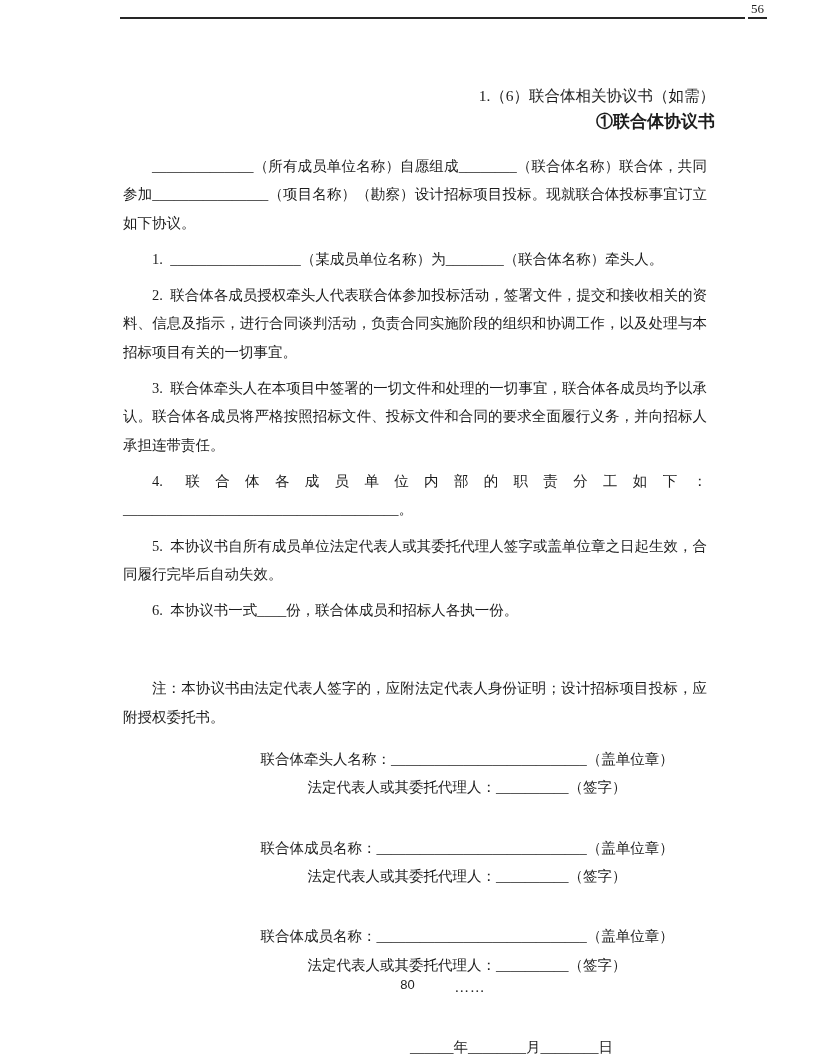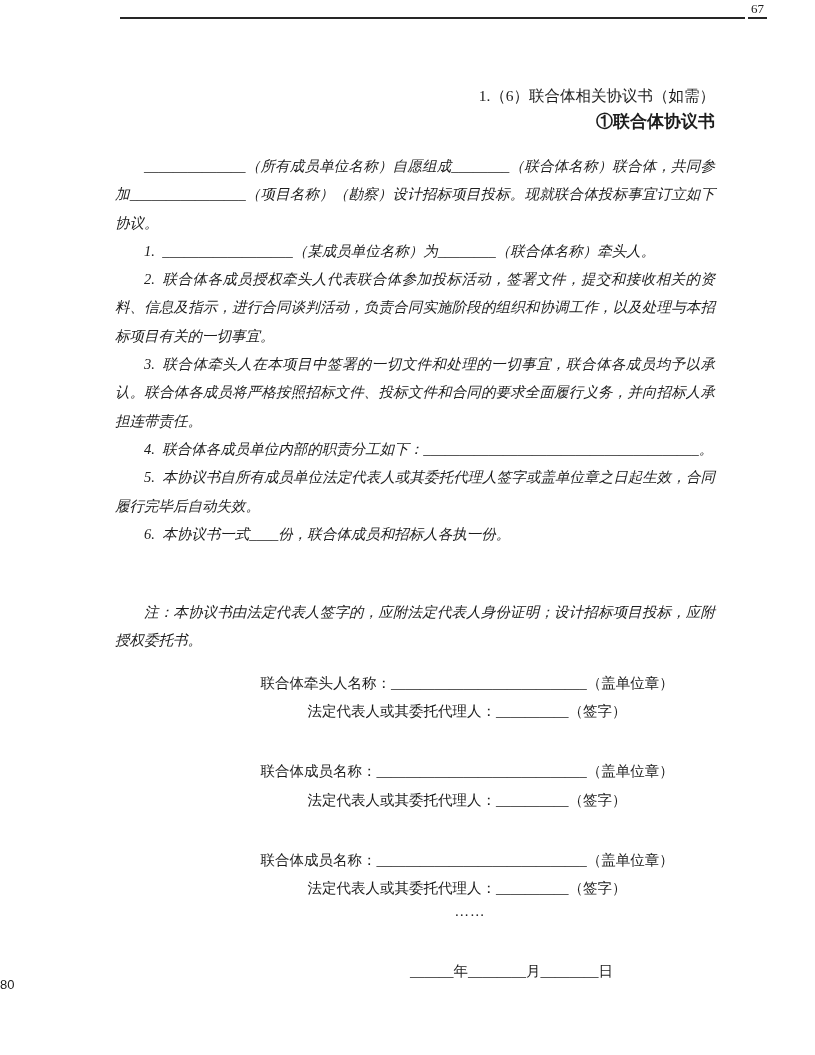--- a/index.html
+++ b/index.html
@@ -48,54 +48,54 @@
     font-weight: bold;
     text-align: right;
   }
   .body-text {
     margin-top: 18px;
     font-size: 14.5px;
     line-height: 28.3px;
     text-align: justify;
   }
   .para {
-    margin: 0;
+    margin: 8px;
     text-indent: 2em;
-    font-style: italic;
   }
   .note {
     margin-top: 50px;
   }
   .sig-section {
     margin-top: 14px;
     margin-left: 104px;
     font-size: 14.5px;
     line-height: 28.3px;
     text-align: center;
   }
   .sig-block { margin: 0 0 32px 0; }
   .sig-line { margin: 0; white-space: nowrap; }
   .ellipsis-line { margin: -6px 0 0 6px; letter-spacing: 1px; }
   .date-line { margin: 2px 0 0 89px; white-space: nowrap; }
   .footer-pagenum {
     position: absolute;
     top: 977px;
     left: 0;
     width: 100%;
+    text-align: center;
     font-size: 13px;
     font-family: "Liberation Sans", "DejaVu Sans", sans-serif;
   }
 </style>
 </head>
 <body>
 
 <div class="page">
 
   <div class="header-rule"></div>
-  <div class="header-pagenum">67</div>
+  <div class="header-pagenum">56</div>
 
   <div class="content">
 
     <p class="section-heading">1.（6）联合体相关协议书（如需）</p>
 
     <h1 class="doc-title">①联合体协议书</h1>
 
     <div class="body-text">
       <p class="para">______________（所有成员单位名称）自愿组成________（联合体名称）联合体，共同参加________________（项目名称）（勘察）设计招标项目投标。现就联合体投标事宜订立如下协议。</p>
       <p class="para">1. __________________（某成员单位名称）为________（联合体名称）牵头人。</p>

